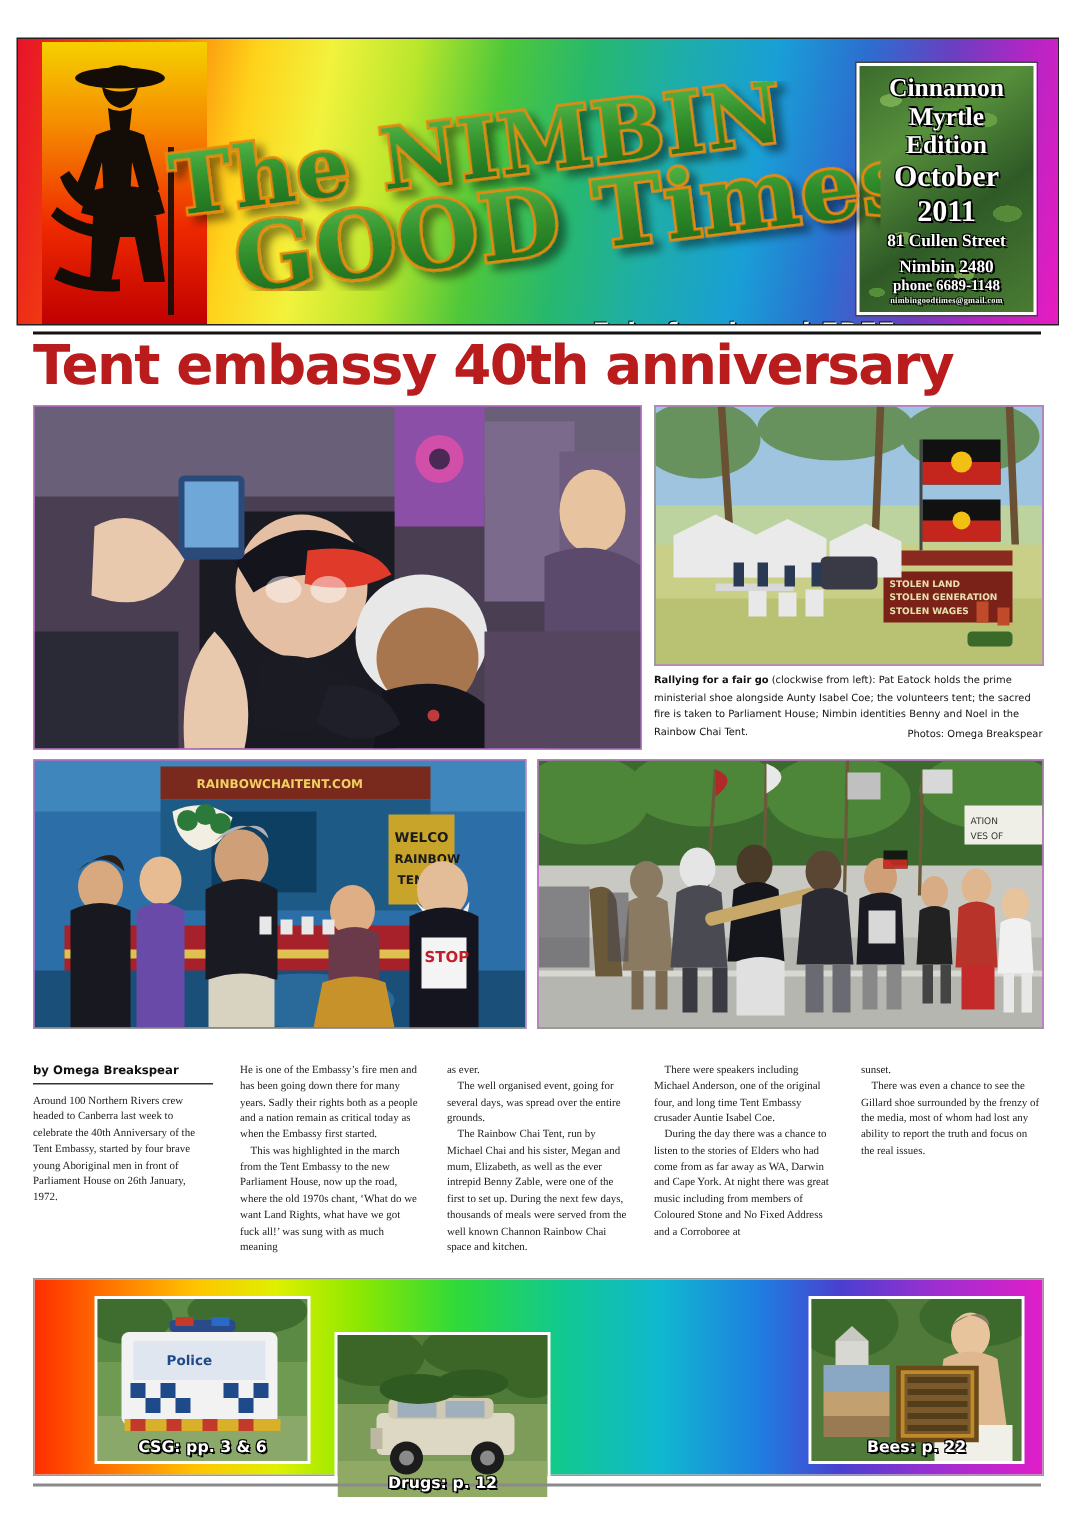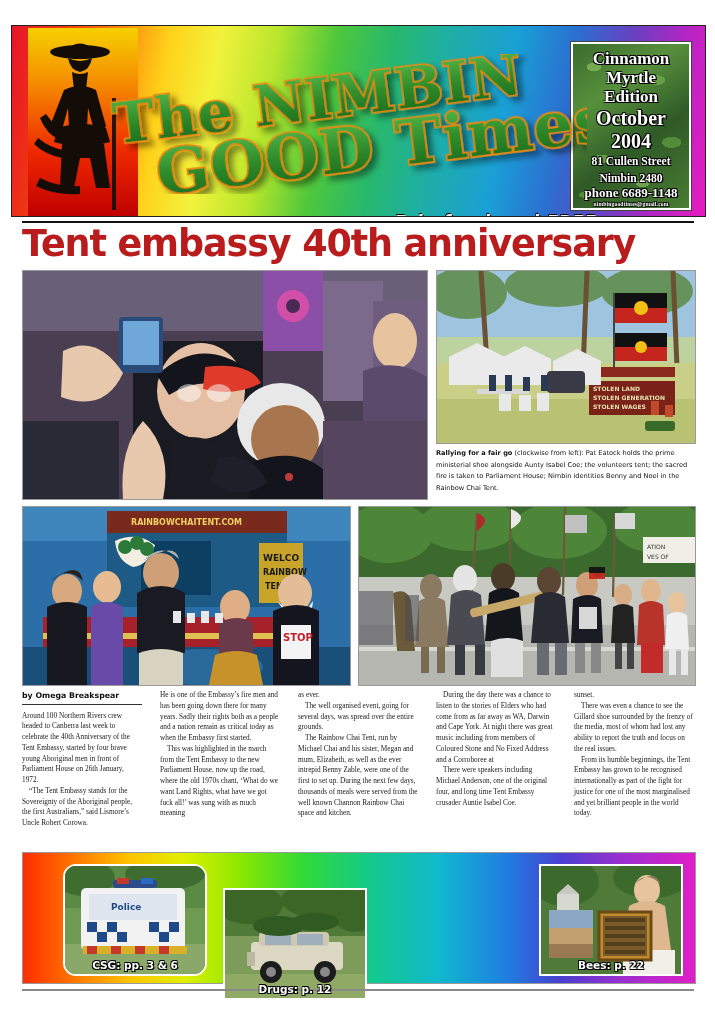--- a/index.html
+++ b/index.html
@@ -38,21 +38,21 @@
       radial-gradient(ellipse 16px 9px at 85% 60%, #6fae45 0 60%, transparent 61%),
       radial-gradient(ellipse 13px 7px at 25% 70%, #8ec95e 0 60%, transparent 61%),
       radial-gradient(ellipse 11px 6px at 60% 85%, #a0d06e 0 60%, transparent 61%),
       radial-gradient(ellipse 9px 5px at 10% 92%, #76b548 0 60%, transparent 61%);}
   .mh-box .bt{position:relative;z-index:2;font-family:"Liberation Serif",serif;font-weight:bold;
     color:#ffffff;line-height:1.0;text-align:right;
     text-shadow:1.4px 1.4px 0 #000,-0.7px -0.7px 0 #000,0.8px -0.8px 0 #000,-0.8px 0.8px 0 #000;}
   .bt.big{font-size:17px;margin-top:2px;}
   .bt.big2{font-size:20px;margin-top:3px;}
   .bt.med{font-size:11.5px;margin-top:5px;}
-  .bt.sm{font-size:13px;margin-top:2px;}
+  .bt.sm{font-size:10px;margin-top:2px;}
   .bt.tiny{font-size:5.5px;margin-top:3px;opacity:.95;letter-spacing:.2px;}
 
   
   .rule-top{position:absolute;left:22px;top:221px;width:672px;height:2px;background:#111;}
   .headline{position:absolute;left:22px;top:226px;width:680px;
     font-family:"DejaVu Sans",sans-serif;font-weight:bold;font-size:36.5px;
     letter-spacing:-1.1px;color:#b91c1c;line-height:1.0;}
 
   
   .photo{position:absolute;border:1px solid #9a9a9a;overflow:hidden;background:#d946ef;}
@@ -60,38 +60,38 @@
   .ph2{left:436px;top:270px;width:258px;height:172px;}
   .ph3{left:22px;top:506px;width:327px;height:178px;}
   .ph4{left:358px;top:506px;width:336px;height:178px;}
 
   .cap{position:absolute;left:436px;top:448px;width:259px;
     font-family:"DejaVu Sans",sans-serif;font-size:6.6px;line-height:1.75;color:#111;}
   .cap b{font-weight:bold;}
   .cap .credit{display:block;text-align:right;margin-top:-10px;}
 
   
-  .cols{position:absolute;left:22px;top:690px;width:672px;height:148px;
+  .cols{position:absolute;left:22px;top:708px;width:672px;height:148px;
     display:flex;gap:18px;}
   .col{width:126px;font-family:"Liberation Serif",serif;font-size:7.3px;
     line-height:1.475;color:#1a1a1a;text-align:left;}
   .col p{margin:0;text-indent:7px;}
   .col p.first{text-indent:0;}
   .byline{font-family:"DejaVu Sans",sans-serif;font-weight:bold;font-size:7.8px;
     color:#111;padding-bottom:2px;border-bottom:1px solid #333;margin-bottom:6px;}
 
   
   .strip{position:absolute;left:22px;top:852px;width:672px;height:130px;
     background:linear-gradient(90deg,
       #ff2d00 0%, #ff7a00 8%, #ffc400 16%, #dff000 24%, #8ee800 32%,
       #2fd93a 42%, #12c98e 52%, #10b8cf 62%, #1f7ee0 72%, #4a3fd0 80%,
       #9a2fd0 89%, #e01ec8 100%);
     border:1px solid #999;}
   .tz{position:absolute;top:11px;width:140px;height:108px;border:2px solid #fff;overflow:hidden;}
-  .tz1{left:40px;border-radius:13px;} .tz2{left:200px;margin-top:24px;} .tz3{left:358px;} .tz4{left:516px;}
+  .tz1{left:40px;} .tz2{left:200px;margin-top:24px;} .tz3{left:358px;} .tz4{left:516px;}
   .tz-label{position:absolute;left:0;right:0;bottom:3px;text-align:center;
     font-family:"DejaVu Sans",sans-serif;font-weight:bold;font-size:10.5px;color:#fff;
     text-shadow:1.2px 1.2px 0 #000,-0.7px -0.7px 0 #000,0.8px -0.8px 0 #000,-0.8px 0.8px 0 #000;z-index:5;}
   .rule-bot{position:absolute;left:22px;top:989px;width:672px;height:1.5px;background:#8a8a8a;}
 </style>
 </head>
 <body>
 
 <div class="page">
 
@@ -124,21 +124,21 @@
           <rect x="84" y="70" width="4" height="112"></rect>
         </g>
       </svg>
 
       <div class="mh-box">
         <div class="leaf"></div>
         <div class="bt big">Cinnamon</div>
         <div class="bt big">Myrtle</div>
         <div class="bt big">Edition</div>
         <div class="bt big2">October</div>
-        <div class="bt big2">2004</div>
+        <div class="bt big2">2011</div>
         <div class="bt med">81 Cullen Street</div>
         <div class="bt med">Nimbin 2480</div>
         <div class="bt sm">phone 6689-1148</div>
         <div class="bt tiny">nimbingoodtimes@gmail.com</div>
       </div>
 
 
       <div class="mh-title">
         <svg width="490" height="140" viewBox="0 0 490 140">
           <defs>
@@ -259,20 +259,21 @@
         </g>
       <g fill="#3a6a2a">
           <rect x="208" y="150" width="30" height="10" rx="3"></rect>
         </g>
     </svg>
   </div>
 
   <div class="cap">
     <b>Rallying for a fair go</b>
     <span>(clockwise from left): Pat Eatock holds the prime ministerial shoe alongside Aunty Isabel Coe; the volunteers tent; the sacred fire is taken to Parliament House; Nimbin identities Benny and Noel in the Rainbow Chai Tent.</span>
+    <span class="credit">Photos: Omega Breakspear</span>
   </div>
 
   <div class="photo ph3">
     <svg width="100%" height="100%" viewBox="0 0 327 178" preserveAspectRatio="none">
       <rect width="327" height="178" fill="#2c6fa8"></rect>
       <rect x="0" y="0" width="327" height="34" fill="#3f86bd"></rect>
       <rect x="84" y="4" width="180" height="22" fill="#7a2a1c"></rect>
       <text x="108" y="18" font-family="DejaVu Sans" font-size="8" font-weight="bold" fill="#f0d060">RAINBOWCHAITENT.COM</text>
       <rect x="84" y="26" width="180" height="74" fill="#1d5b86"></rect>
       <rect x="118" y="34" width="70" height="54" fill="#0d3f62"></rect>
@@ -408,39 +409,37 @@
         <rect x="0" y="84" width="34" height="54"></rect>
           <rect x="46" y="88" width="14" height="46"></rect>
       </g>
     </svg>
   </div>
 
   <div class="cols">
     <div class="col">
       <div class="byline">by Omega Breakspear</div>
       <p class="first">Around 100 Northern Rivers crew headed to Canberra last week to celebrate the 40th Anniversary of the Tent Embassy, started by four brave young Aboriginal men in front of Parliament House on 26th January, 1972.</p>
-      <p>“The Tent Embassy stands for the Sovereignty of the Aboriginal people, the first Australians,” said Lismore’s Uncle Robert Corowa.</p>
     </div>
     <div class="col">
       <p class="first">He is one of the Embassy’s fire men and has been going down there for many years. Sadly their rights both as a people and a nation remain as critical today as when the Embassy first started.</p>
       <p>This was highlighted in the march from the Tent Embassy to the new Parliament House, now up the road, where the old 1970s chant, ‘What do we want Land Rights, what have we got fuck all!’ was sung with as much meaning</p>
     </div>
     <div class="col">
       <p class="first">as ever.</p>
       <p>The well organised event, going for several days, was spread over the entire grounds.</p>
       <p>The Rainbow Chai Tent, run by Michael Chai and his sister, Megan and mum, Elizabeth, as well as the ever intrepid Benny Zable, were one of the first to set up. During the next few days, thousands of meals were served from the well known Channon Rainbow Chai space and kitchen.</p>
     </div>
     <div class="col">
+      <p>There were speakers including Michael Anderson, one of the original four, and long time Tent Embassy crusader Auntie Isabel Coe.</p>
       <p>During the day there was a chance to listen to the stories of Elders who had come from as far away as WA, Darwin and Cape York. At night there was great music including from members of Coloured Stone and No Fixed Address and a Corroboree at</p>
-      <p>There were speakers including Michael Anderson, one of the original four, and long time Tent Embassy crusader Auntie Isabel Coe.</p>
     </div>
     <div class="col">
       <p class="first">sunset.</p>
       <p>There was even a chance to see the Gillard shoe surrounded by the frenzy of the media, most of whom had lost any ability to report the truth and focus on the real issues.</p>
-      <p>From its humble beginnings, the Tent Embassy has grown to be recognised internationally as part of the fight for justice for one of the most marginalised and yet brilliant people in the world today.</p>
     </div>
   </div>
 
   <div class="strip">
 
     <div class="tz tz1">
       <svg width="100%" height="100%" viewBox="0 0 140 108" preserveAspectRatio="none">
         <rect width="140" height="108" fill="#6f9a52"></rect>
         <rect x="0" y="0" width="140" height="42" fill="#5a8a44"></rect>
         <g fill="#3f6d30">

